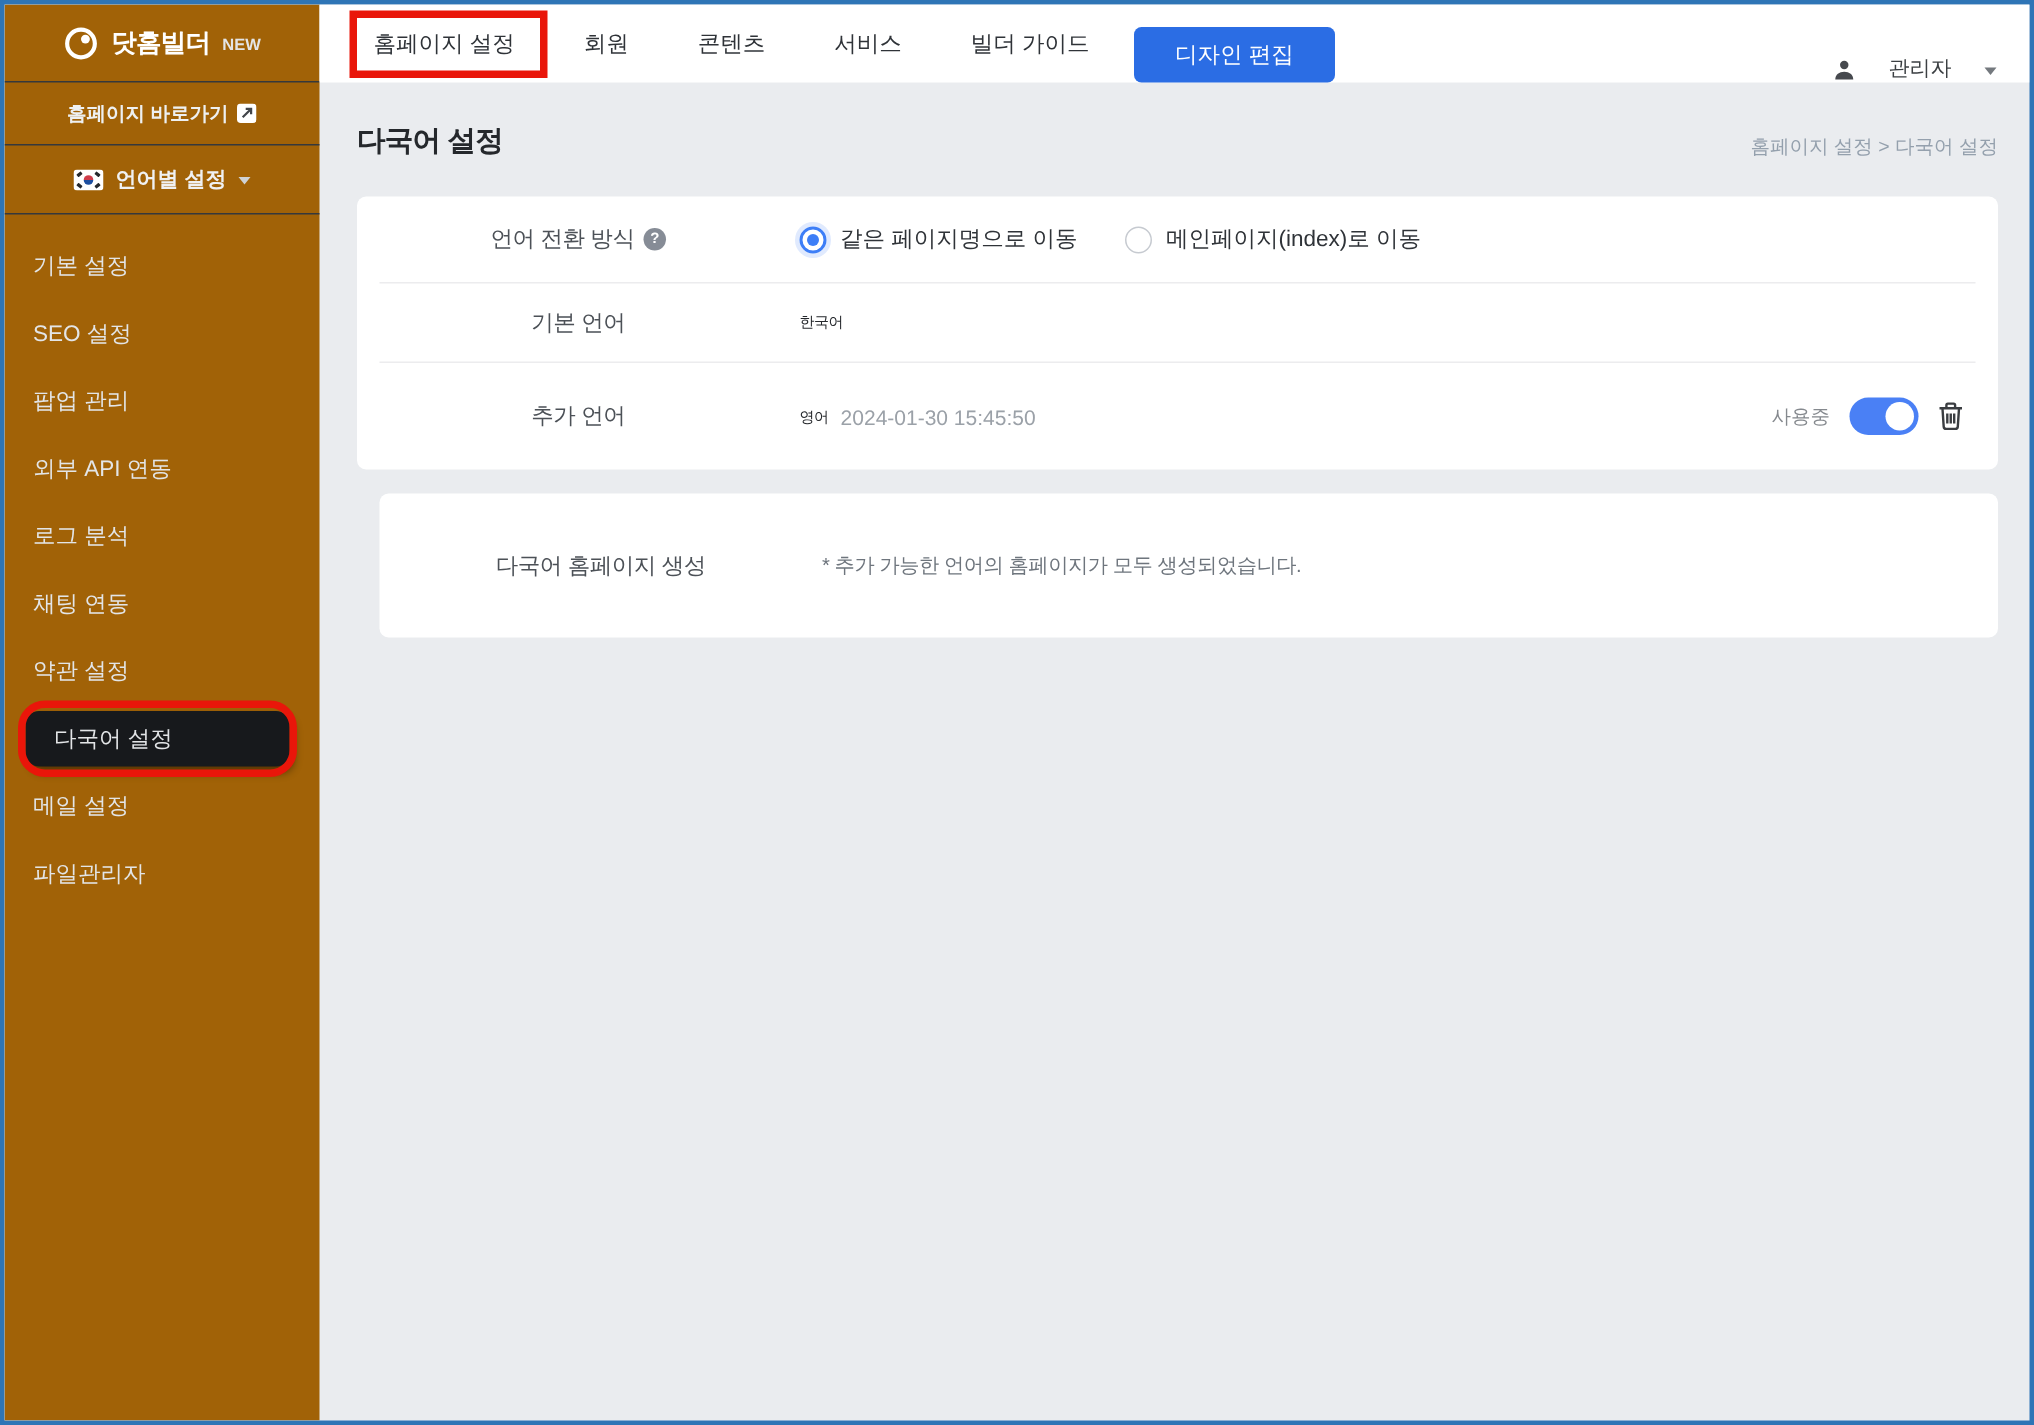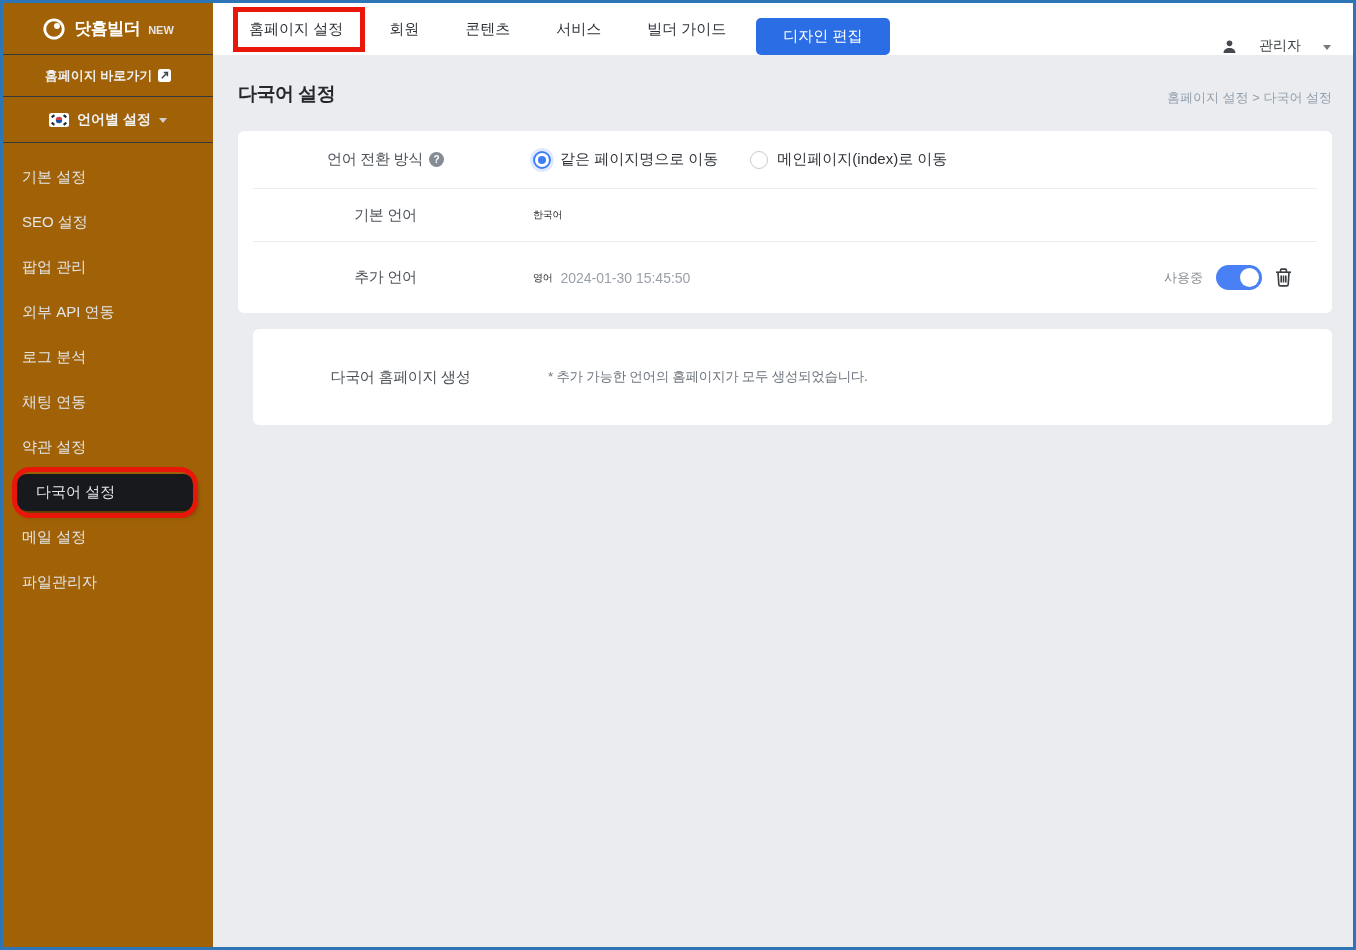--- a/index.html
+++ b/index.html
@@ -70,21 +70,21 @@
 
   .radio-group { display:flex; align-items:center; gap:32px; }
   .radio { display:flex; align-items:center; gap:9px; font-size:15px; color:#2f3338; cursor:pointer; }
   .radio-dot { width:18px; height:18px; border-radius:50%; position:relative; }
   .radio-dot.on { border:2px solid #3d7ef7; box-shadow:0 0 0 3px rgba(61,126,247,.16); }
   .radio-dot.on::after { content:""; position:absolute; inset:3px; background:#3d7ef7; border-radius:50%; }
   .radio-dot.off { border:1px solid #c6cad0; background:#fff; }
 
   .lang-value { font-size:10px; color:#26292d; letter-spacing:-0.3px; }
   .timestamp { font-size:14px; color:#9ba1a8; margin-left:8px; }
-  .row-right { margin-left:auto; display:flex; align-items:center; gap:13px; padding-right:40px; }
+  .row-right { margin-left:auto; display:flex; align-items:center; gap:13px; padding-right:23px; }
   .status-label { font-size:13px; color:#85898e; }
   .toggle { width:46px; height:25px; border-radius:13px; background:#4a80f5; position:relative; cursor:pointer; }
   .toggle-knob { position:absolute; top:3px; right:3px; width:19px; height:19px; border-radius:50%; background:#fff; }
   .trash-btn { background:none; border:none; cursor:pointer; display:flex; align-items:center; }
 
   .card-generate { margin-top:16px; height:96px; display:flex; align-items:center;margin-left:15px; }
   .note { font-size:13.5px; color:#6e757d; letter-spacing:-0.3px; }
 </style>
 </head>
 <body>

